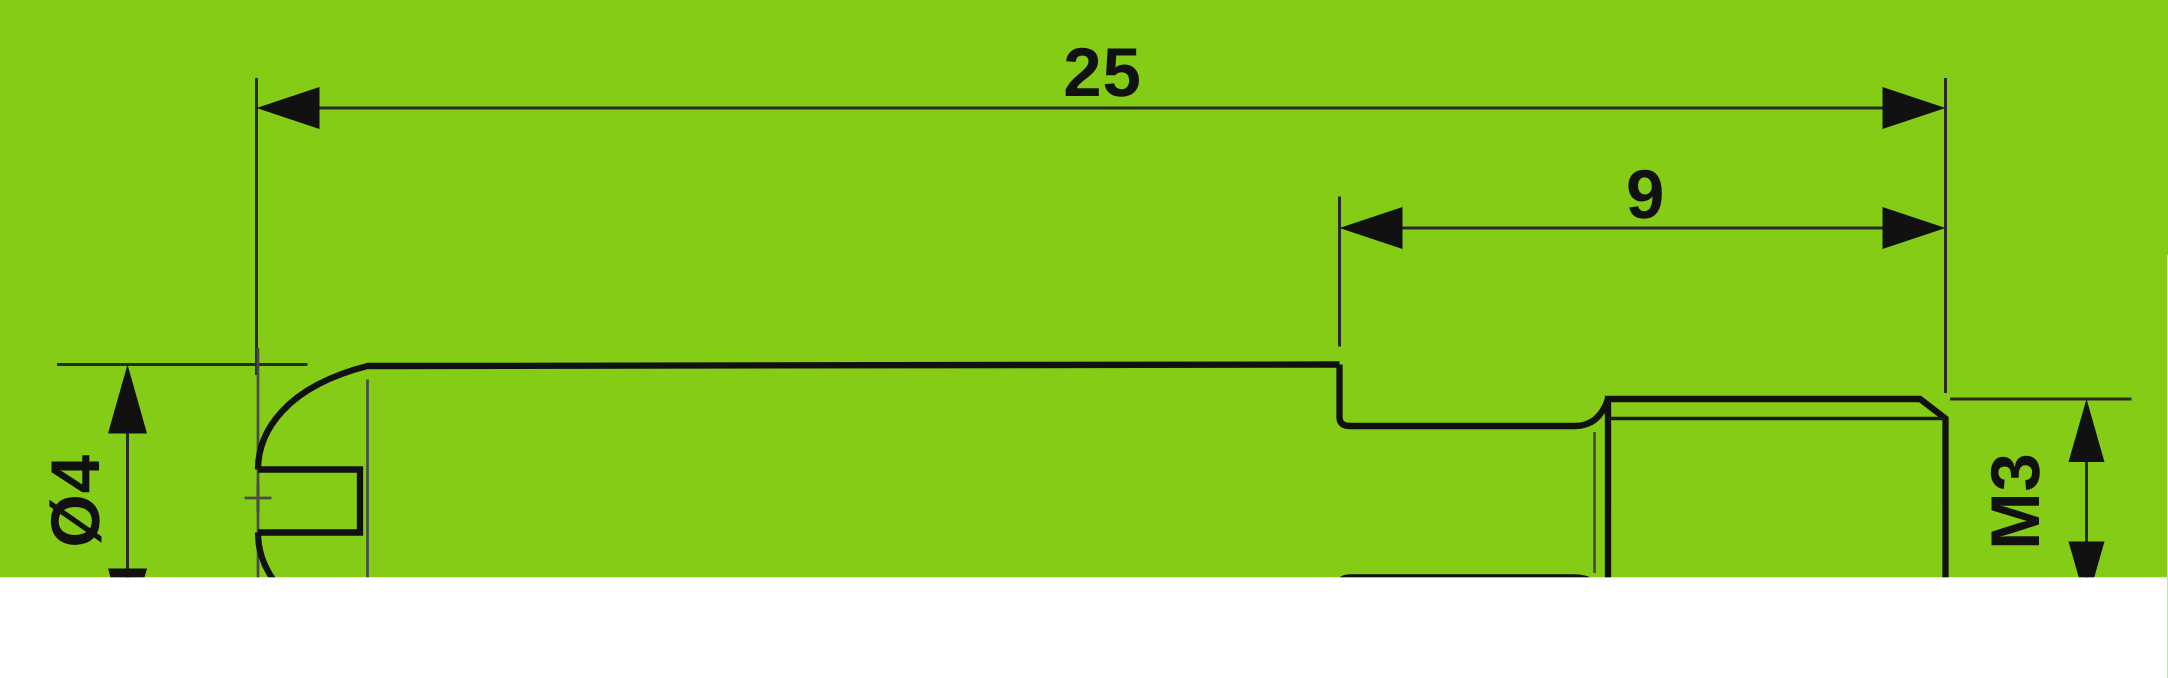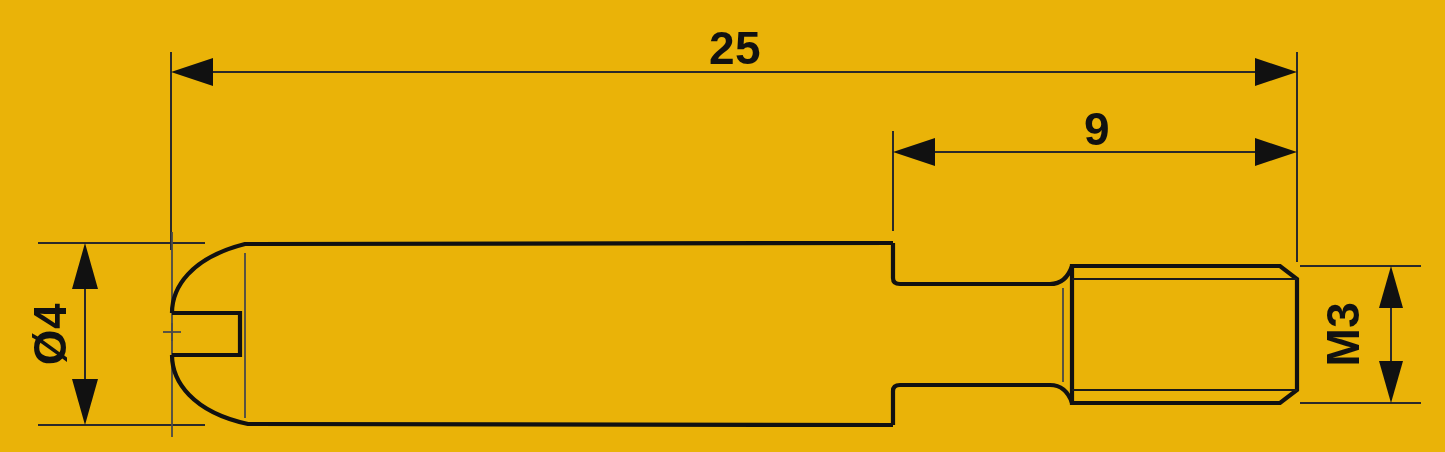--- a/index.html
+++ b/index.html
@@ -6,22 +6,22 @@
     margin: 0;
     padding: 0;
     background: #ffffff;
   }
   body {
     font-family: "Liberation Sans", sans-serif;
   }
   #drawing-root {
     position: relative;
     width: 1445px;
-    height: 452px;
-    background: #eab308;
+    height: 385px;
+    background: #84cc16;
     overflow: hidden;
   }
   #tech-svg {
     display: block;
     width: 1445px;
     height: 452px;
   }
   .dim-text {
     font-family: "Liberation Sans", sans-serif;
     font-weight: bold;

